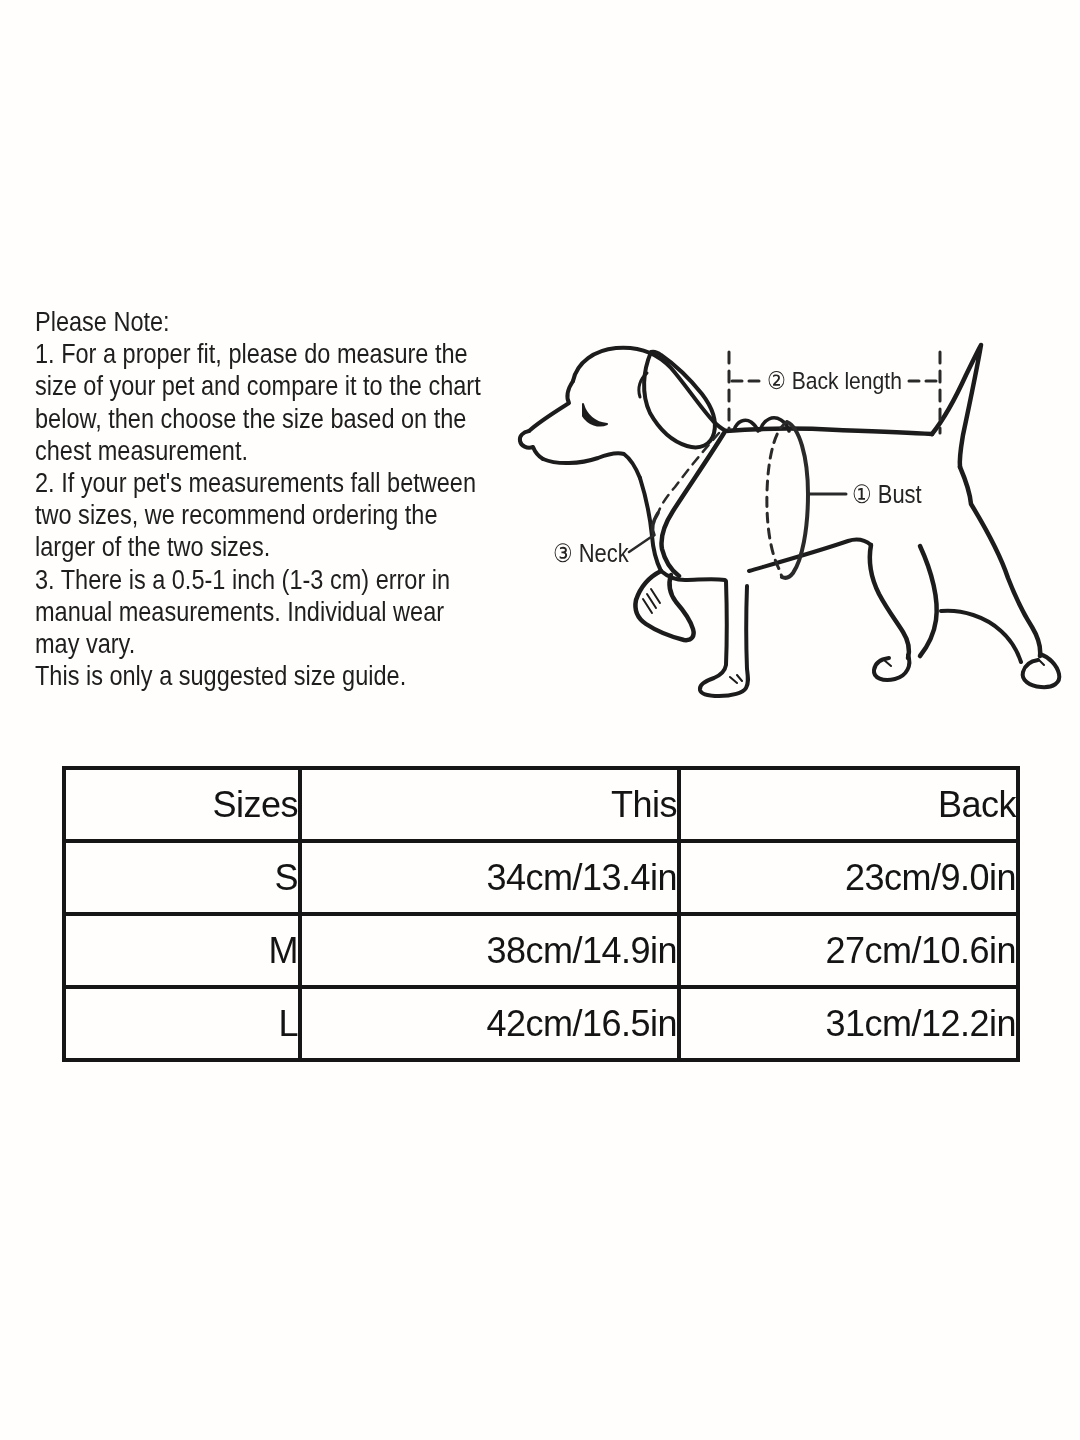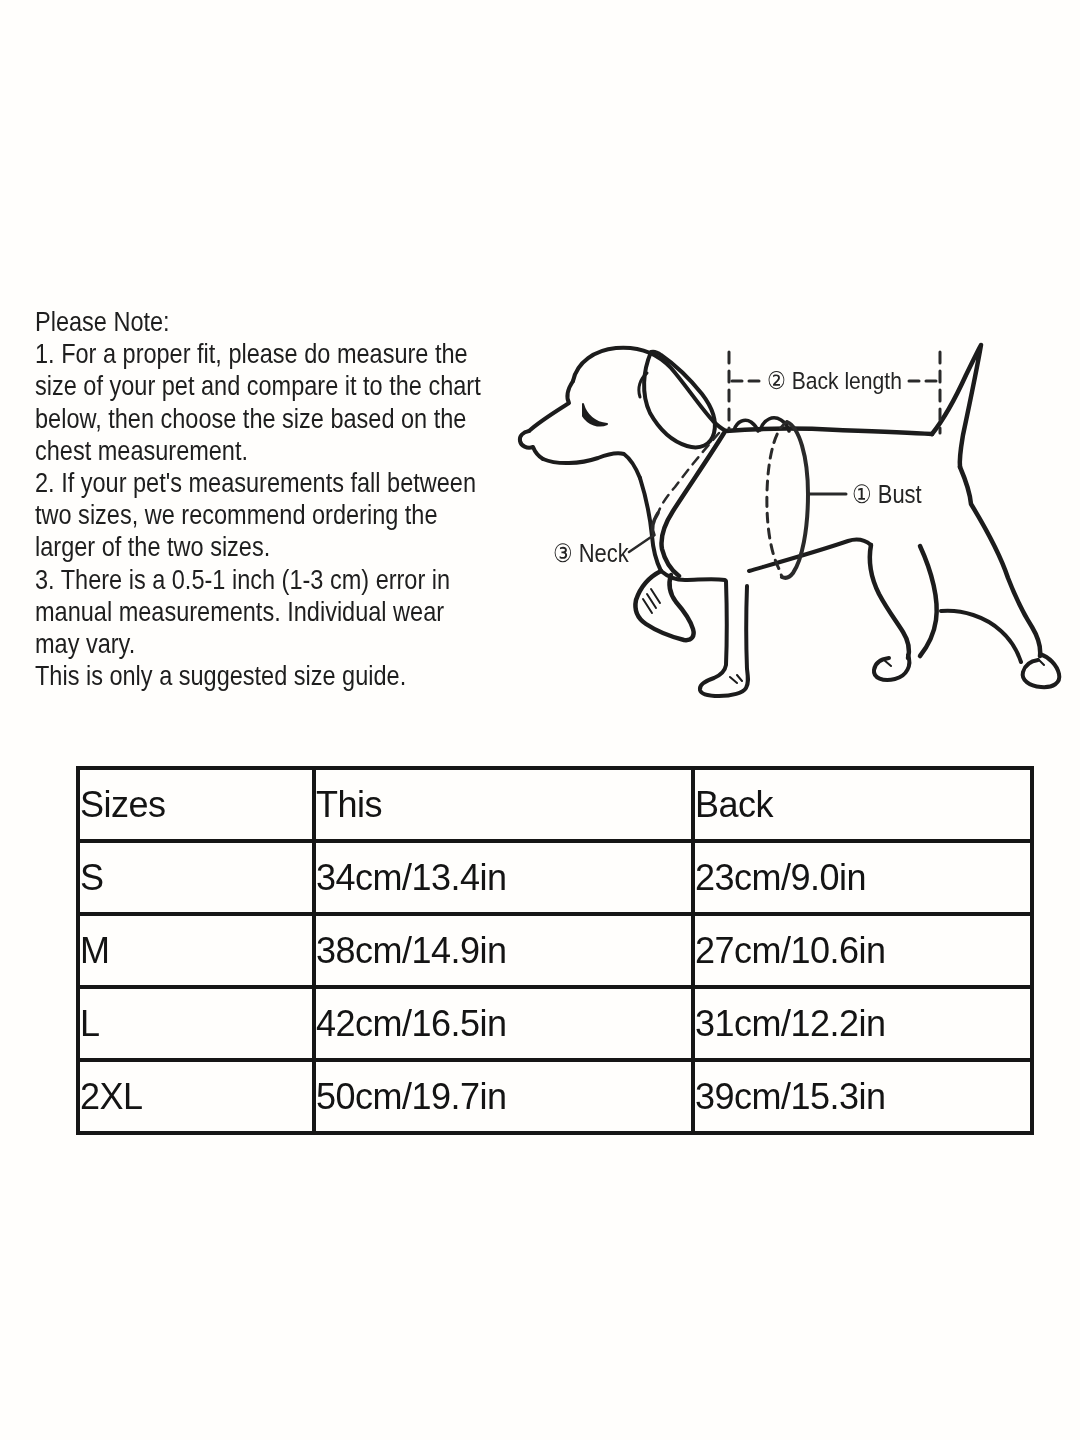--- a/index.html
+++ b/index.html
@@ -18,23 +18,23 @@
   }
   .dog-svg { position:absolute; left:470px; top:325px; }
   .diagram-label {
     position:absolute; font-size:24.5px; white-space:nowrap;
     transform:scaleX(0.86); transform-origin:0 0; color:#242424;
   }
   .lbl-backlength { left:767px; top:366px; }
   .lbl-bust       { left:852px; top:479px; font-size:25.5px; }
   .lbl-neck       { left:553px; top:538px; font-size:25.5px; }
   .size-table {
-    position:absolute; left:76px; top:766px; width:954px;
+    position:absolute; left:62px; top:766px; width:954px;
     border-collapse:collapse; table-layout:fixed;
-    text-align:left; font-size:36px; letter-spacing:-0.5px; color:#141414;
+    text-align:right; font-size:36px; letter-spacing:-0.5px; color:#141414;
   }
   .size-table th, .size-table td {
     border:4px solid #161616; height:73px; font-weight:400; padding:0;
     white-space:nowrap;
   }
 </style>
 </head>
 <body>
 
 <div class="canvas">
@@ -130,21 +130,16 @@
       <tr>
         <td>M</td>
         <td>38cm/14.9in</td>
         <td>27cm/10.6in</td>
       </tr>
       <tr>
         <td>L</td>
         <td>42cm/16.5in</td>
         <td>31cm/12.2in</td>
       </tr>
-      <tr>
-        <td>2XL</td>
-        <td>50cm/19.7in</td>
-        <td>39cm/15.3in</td>
-      </tr>
     </tbody>
   </table>
 
 </div>
 
 </body></html>

